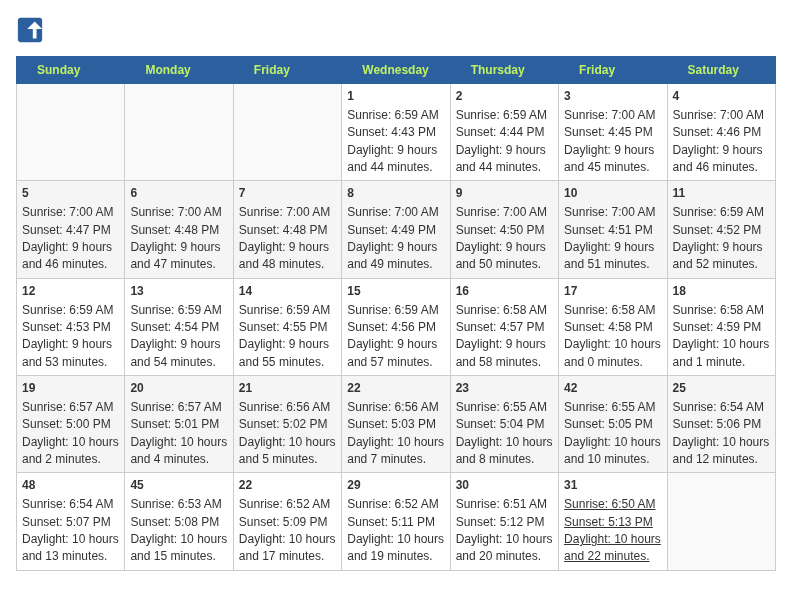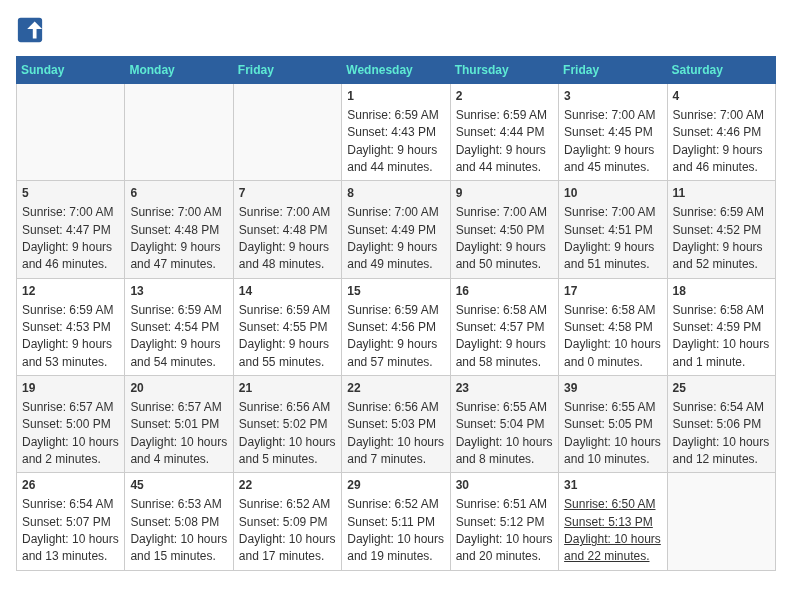--- a/index.html
+++ b/index.html
@@ -46,22 +46,22 @@
       font-size: 14px;
       color: #555;
     }
     table {
       width: 100%;
       border-collapse: collapse;
       font-size: 10.5px;
     }
     thead tr th {
       background-color: #2c5f9e;
-      color: #5eead4;
-      padding: 6px 4px;
+      color: #bef264;
+      padding: 6px 20px;
       text-align: left;
       font-size: 12px;
       font-weight: bold;
       border: 1px solid #2c5f9e;
     }
     tbody tr td {
       border: 1px solid #ccc;
       vertical-align: top;
       padding: 4px 5px;
       width: calc(100% / 7);
@@ -286,37 +286,37 @@
 and 7 minutes.</div>
         </td>
         <td>
           <span class="day-number">23</span>
           <div class="day-info" style="white-space: pre-line;">Sunrise: 6:55 AM
 Sunset: 5:04 PM
 Daylight: 10 hours
 and 8 minutes.</div>
         </td>
         <td>
-          <span class="day-number">39</span>
+          <span class="day-number">42</span>
           <div class="day-info" style="white-space: pre-line;">Sunrise: 6:55 AM
 Sunset: 5:05 PM
 Daylight: 10 hours
 and 10 minutes.</div>
         </td>
         <td>
           <span class="day-number">25</span>
           <div class="day-info" style="white-space: pre-line;">Sunrise: 6:54 AM
 Sunset: 5:06 PM
 Daylight: 10 hours
 and 12 minutes.</div>
         </td>
       </tr>
       <tr>
         <td>
-          <span class="day-number">26</span>
+          <span class="day-number">48</span>
           <div class="day-info" style="white-space: pre-line;">Sunrise: 6:54 AM
 Sunset: 5:07 PM
 Daylight: 10 hours
 and 13 minutes.</div>
         </td>
         <td>
           <span class="day-number">45</span>
           <div class="day-info" style="white-space: pre-line;">Sunrise: 6:53 AM
 Sunset: 5:08 PM
 Daylight: 10 hours

